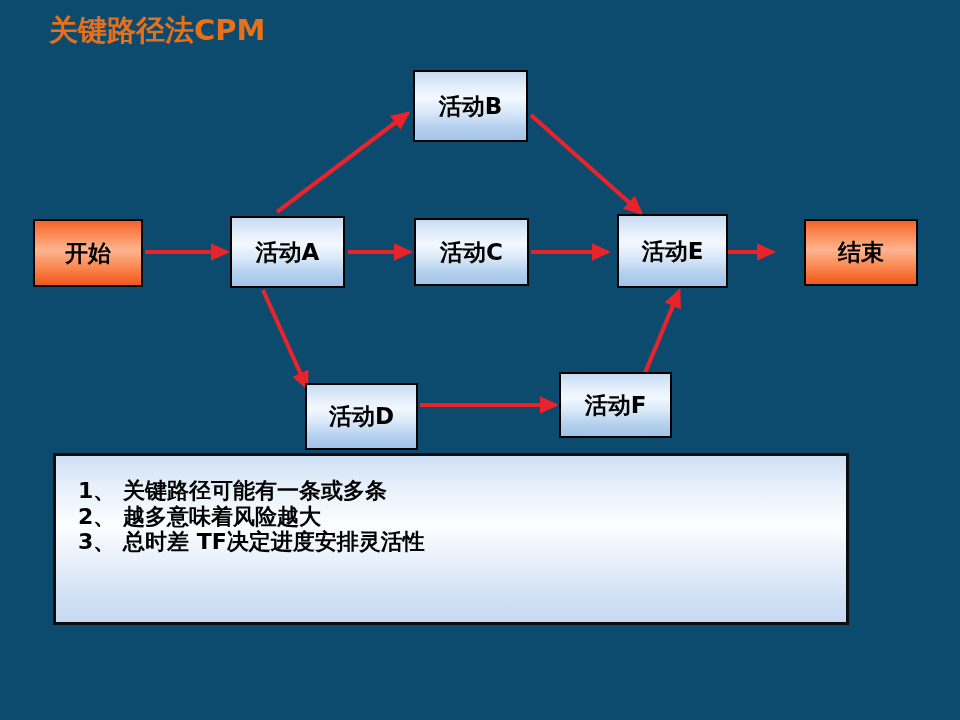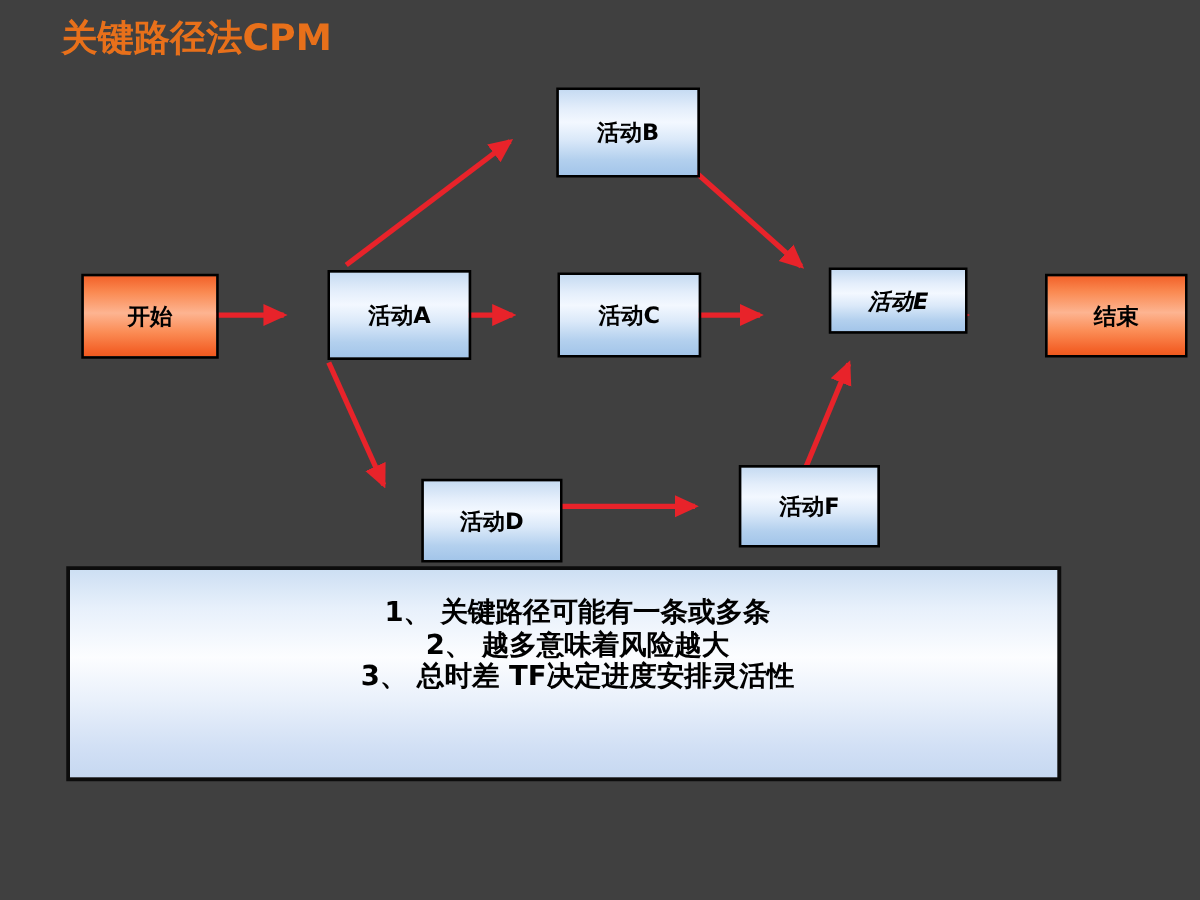--- a/index.html
+++ b/index.html
@@ -13,47 +13,45 @@
     position: relative;
     overflow: hidden;
     font-family: "DejaVu Sans", "Liberation Sans", sans-serif;
   }
   #slide {
     position: absolute;
     left: 0;
     top: 0;
     width: 960px;
     height: 720px;
-    background: #404040;
-    text-align: center;
+    background: #0c4a6e;
   }
   #title {
     position: absolute;
     left: 49px;
     top: 12px;
     font-size: 29px;
     font-weight: bold;
     color: #E8701A;
     letter-spacing: 0px;
     white-space: nowrap;
     line-height: 36px;
   }
   .node {
     position: absolute;
     box-sizing: border-box;
     border: 2px solid #000000;
     display: flex;
     align-items: center;
     justify-content: center;
-    font-size: 18px;
+    font-size: 23px;
     font-weight: bold;
     color: #000000;
     letter-spacing: 0px;
     white-space: nowrap;
-    margin-left: 32px;
   }
   .node-blue {
     background: linear-gradient(to bottom,
        #c6dbf2 0%,
        #e4eefb 22%,
        #f3f8ff 38%,
        #dbe9f9 58%,
        #b3d0ee 82%,
        #a3c5e9 100%);
   }
@@ -139,21 +137,21 @@
   </div>
 
   <div class="node node-blue" style="left:414px; top:218px; width:115px; height:68px;">
     <span>活动C</span>
   </div>
 
   <div class="node node-blue" style="left:305px; top:383px; width:113px; height:67px;">
     <span>活动D</span>
   </div>
 
-  <div class="node node-blue" style="left:631px; top:214px; width:111px; height:53px;font-style:italic;">
+  <div class="node node-blue" style="left:617px; top:214px; width:111px; height:74px;">
     <span>活动E</span>
   </div>
 
   <div class="node node-blue" style="left:559px; top:372px; width:113px; height:66px;">
     <span>活动F</span>
   </div>
 
   <div class="node node-orange" style="left:804px; top:219px; width:114px; height:67px;">
     <span>结束</span>
   </div>

